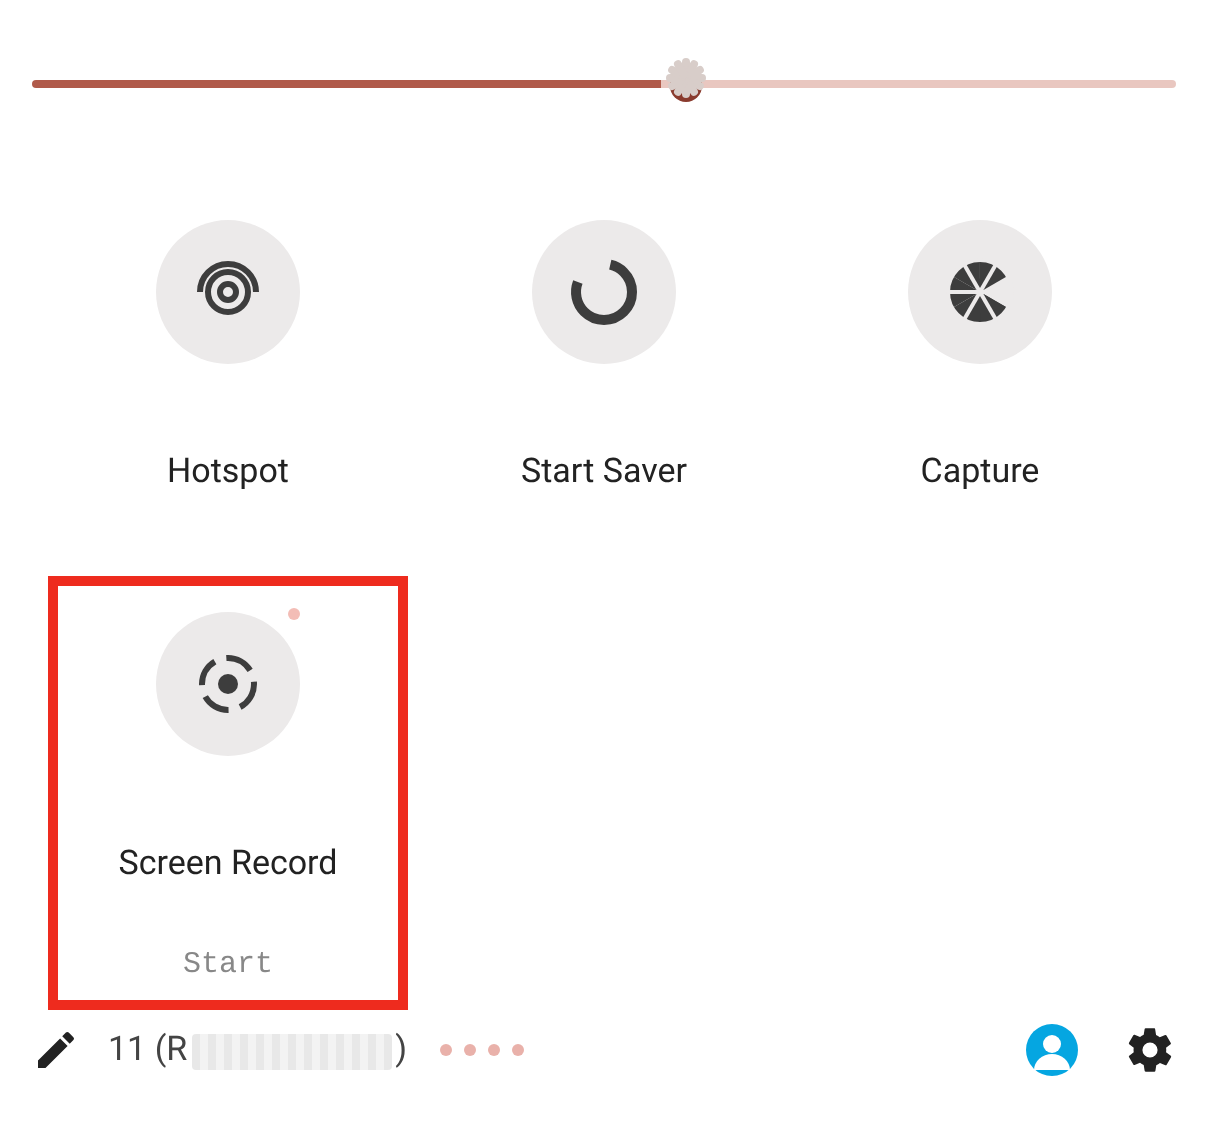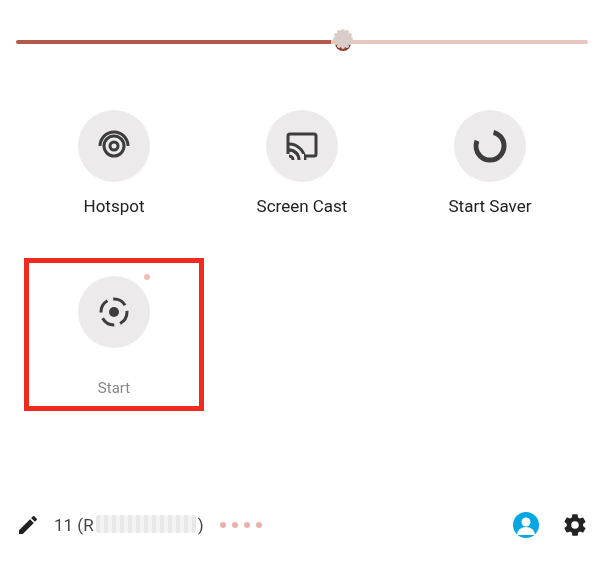--- a/index.html
+++ b/index.html
@@ -66,39 +66,41 @@
     display: grid;
     grid-template-columns: repeat(3, 1fr);
     row-gap: 60px;
     padding: 0 20px;
   }
   .tile {
     display: flex;
     flex-direction: column;
     align-items: center;
     position: relative;
+    gap: 30px;
   }
   .tile-icon {
     width: 72px;
     height: 72px;
     border-radius: 50%;
     background: #eceaea;
     display: flex;
     align-items: center;
     justify-content: center;
     margin-bottom: 14px;
   }
   .tile-label {
     font-size: 17px;
     color: #222;
   }
   .tile-sublabel {
     font-size: 15px;
     color: #888;
-    margin-top: 17px;
+    margin-top: 2px;
+    font-family: Liberation Mono, monospace;
   }
   .highlight {
     position: absolute;
     border: 5px solid #ee2b1e;
     top: -18px;
     bottom: -14px;
     left: 4px;
     right: 4px;
     pointer-events: none;
   }
@@ -120,21 +122,21 @@
     right: 16px;
     height: 36px;
     display: flex;
     align-items: center;
   }
   .bottom .edit-icon { margin-right: 14px; cursor: pointer; }
   .bottom .version {
     font-size: 17px;
     color: #444;
     display: flex;
-    align-items: flex-start;
+    align-items: flex-end;
   }
   .bottom .redacted {
     display: inline-block;
     width: 100px;
     height: 18px;
     background: repeating-linear-gradient(90deg,#e8e8e8 0 4px,#f3f3f3 4px 8px);
     margin: 0 2px;
     border-radius: 2px;
   }
   .bottom .dots { margin-left: 16px; display: flex; gap: 6px; }
@@ -176,54 +178,60 @@
     <div class="tile-icon">
       <svg width="40" height="40" viewBox="0 0 40 40">
         <circle cx="20" cy="20" r="4" fill="none" stroke="#3d3d3d" stroke-width="3"></circle>
         <circle cx="20" cy="20" r="10" fill="none" stroke="#3d3d3d" stroke-width="3"></circle>
         <path d="M6 20a14 14 0 0 1 28 0" fill="none" stroke="#3d3d3d" stroke-width="3"></path>
       </svg>
     </div>
     <div class="tile-label">Hotspot</div>
   </div>
 
-  <div class="tile">
-    <div class="tile-icon">
-      <svg width="40" height="40" viewBox="0 0 40 40">
-        <rect x="6" y="8" width="28" height="22" rx="2" fill="none" stroke="#3d3d3d" stroke-width="3"></rect>
-        <path d="M7 30a4 4 0 0 1 4 4" fill="none" stroke="#3d3d3d" stroke-width="3"></path>
-        <path d="M7 24a10 10 0 0 1 10 10" fill="none" stroke="#3d3d3d" stroke-width="3"></path>
-        <path d="M7 18a16 16 0 0 1 16 16" fill="none" stroke="#3d3d3d" stroke-width="3"></path>
-        <rect x="4" y="28" width="18" height="10" fill="#eceaea"></rect>
-        <path d="M7 30a4 4 0 0 1 4 4" fill="none" stroke="#3d3d3d" stroke-width="3"></path>
-        <path d="M7 24a10 10 0 0 1 10 10" fill="none" stroke="#3d3d3d" stroke-width="3"></path>
-      </svg>
-    </div>
-    <div class="tile-label">Screen Cast</div>
-  </div>
 
   <div class="tile">
     <div class="tile-icon">
       <svg width="40" height="40" viewBox="0 0 40 40">
         <circle cx="20" cy="20" r="14" fill="none" stroke="#3d3d3d" stroke-width="5" stroke-dasharray="60 20" transform="rotate(-45 20 20)"></circle>
       </svg>
     </div>
     <div class="tile-label">Start Saver</div>
   </div>
 
+  <div class="tile">
+    <div class="tile-icon">
+      <svg width="40" height="40" viewBox="0 0 40 40">
+        <g transform="translate(20 20)">
+          <path d="M0 -16 A16 16 0 0 1 13.8 -8 L0 0 Z" fill="#3d3d3d"></path>
+          <path d="M13.8 -8 A16 16 0 0 1 13.8 8 L0 0 Z" fill="#3d3d3d" transform="rotate(60)"></path>
+          <path d="M0 -16 A16 16 0 0 1 13.8 -8 L0 0 Z" fill="#3d3d3d" transform="rotate(120)"></path>
+          <path d="M0 -16 A16 16 0 0 1 13.8 -8 L0 0 Z" fill="#3d3d3d" transform="rotate(180)"></path>
+          <path d="M0 -16 A16 16 0 0 1 13.8 -8 L0 0 Z" fill="#3d3d3d" transform="rotate(240)"></path>
+          <path d="M0 -16 A16 16 0 0 1 13.8 -8 L0 0 Z" fill="#3d3d3d" transform="rotate(300)"></path>
+          <circle r="16" fill="none" stroke="#eceaea" stroke-width="2"></circle>
+          <line x1="-16" y1="0" x2="16" y2="0" stroke="#eceaea" stroke-width="2"></line>
+          <line x1="-16" y1="0" x2="16" y2="0" stroke="#eceaea" stroke-width="2" transform="rotate(60)"></line>
+          <line x1="-16" y1="0" x2="16" y2="0" stroke="#eceaea" stroke-width="2" transform="rotate(120)"></line>
+        </g>
+      </svg>
+    </div>
+    <div class="tile-label">Capture</div>
+  </div>
 
   <div class="tile">
     <div class="highlight"></div>
     <div class="pinkdot"></div>
     <div class="tile-icon">
       <svg width="40" height="40" viewBox="0 0 40 40">
         <circle cx="20" cy="20" r="13" fill="none" stroke="#3d3d3d" stroke-width="3" stroke-dasharray="14 6"></circle>
         <circle cx="20" cy="20" r="5" fill="#3d3d3d"></circle>
       </svg>
     </div>
+    <div class="tile-label">Screen Record</div>
     <div class="tile-sublabel">Start</div>
   </div>
 
 
 </div>
 
 <div class="bottom">
   <span class="edit-icon">
     <svg width="24" height="24" viewBox="0 0 24 24">
       <path d="M3 17.25V21h3.75L17.8 9.94l-3.75-3.75L3 17.25zM20.7 7.04a1 1 0 0 0 0-1.41l-2.34-2.34a1 1 0 0 0-1.41 0l-1.83 1.83 3.75 3.75 1.83-1.83z" fill="#222"></path>

